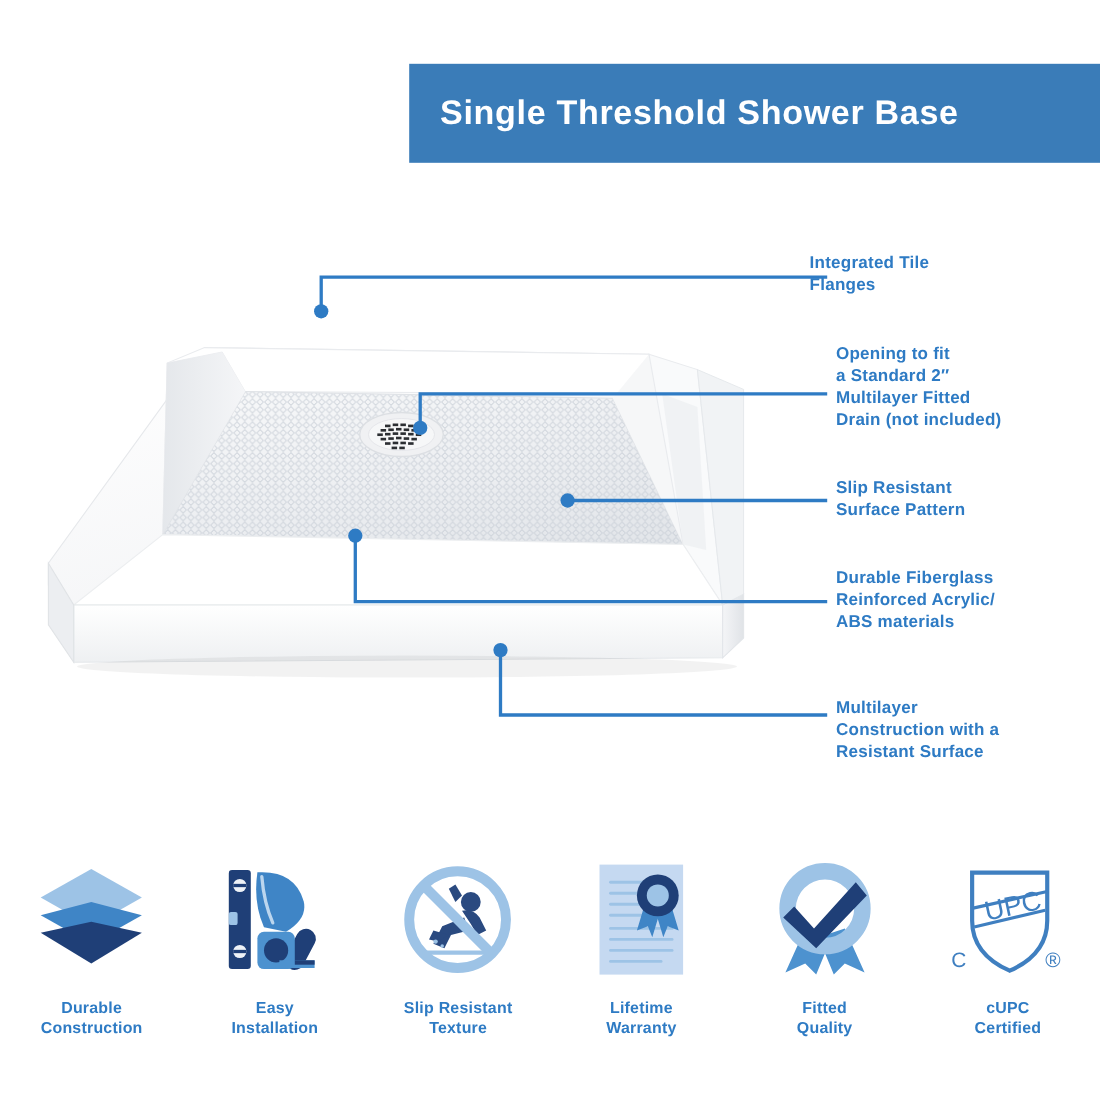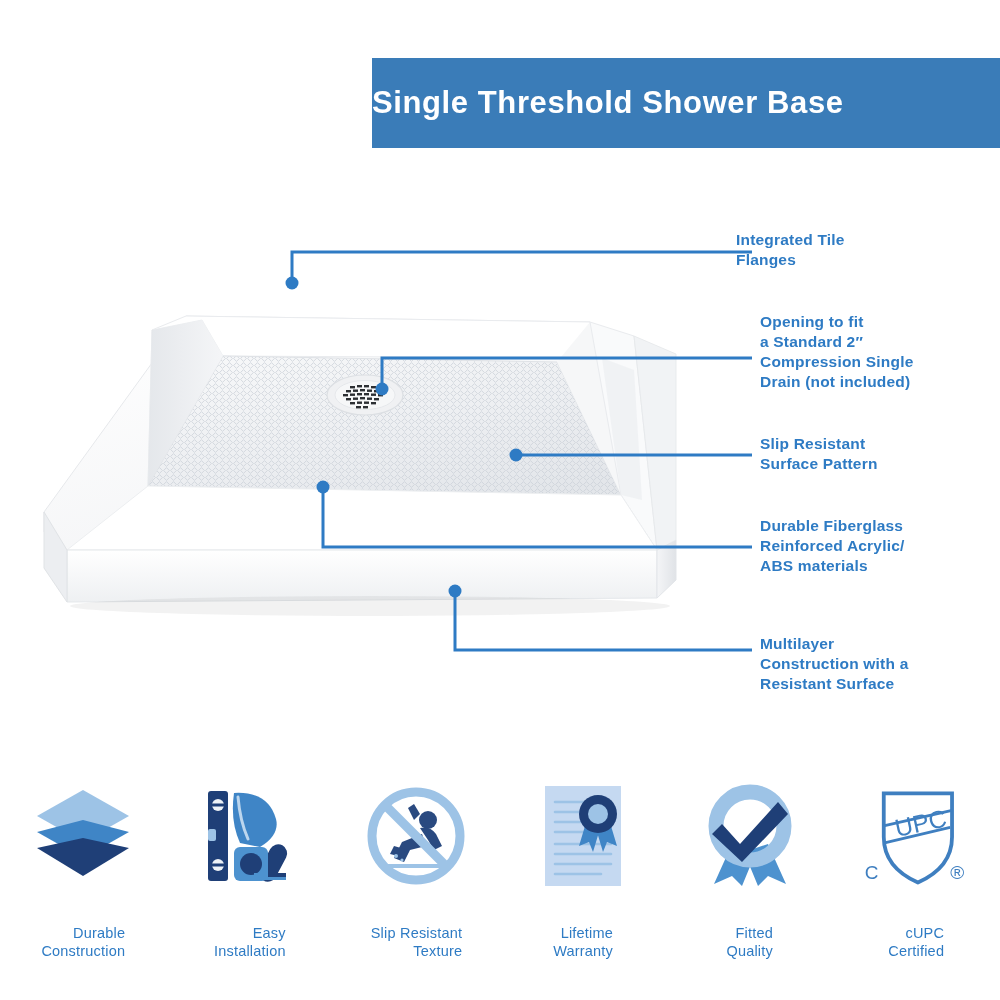--- a/index.html
+++ b/index.html
@@ -8,21 +8,21 @@
     background:#ffffff;
     font-family:"Liberation Sans", sans-serif;
     overflow:hidden;
   }
   #page { position:relative; width:1000px; height:1000px; background:#fff; }
 
   
   .banner {
     position:absolute; left:372px; top:58px; width:628px; height:90px;
     background:#3a7cb8;
-    display:flex; align-items:center; 
+    display:flex; align-items:center; padding-left:28px;
   }
   .banner-title {
     color:#ffffff; font-size:31px; font-weight:bold;
     letter-spacing:0.6px; white-space:nowrap;
   }
 
   
   .product-stage { position:absolute; left:30px; top:250px; width:700px; height:380px; }
   .product-svg { position:absolute; left:0; top:0; }
 
@@ -44,22 +44,22 @@
   .cl-5 { left:760px; top:634px; }
 
   
   .features {
     position:absolute; left:0; top:780px; width:1000px; height:200px;
     display:flex; align-items:flex-start;
   }
   .feature { width:166.6px; display:flex; flex-direction:column; align-items:center; }
   .feature-icon { width:110px; height:112px; display:flex; align-items:center; justify-content:center; }
   .feature-label {
-    margin-top:32px; text-align:right;
-    color:#2e7bc4; font-size:14.5px; font-weight:normal; line-height:18px;
+    margin-top:16px; text-align:center;
+    color:#2e7bc4; font-size:14.5px; font-weight:bold; line-height:18px;
     letter-spacing:0.2px;
   }
 </style>
 </head>
 <body>
 
 <div id="page">
 
   <div class="banner">
     <div class="banner-title">Single Threshold Shower Base</div>
@@ -182,21 +182,21 @@
 
     <foreignObject x="0" y="0" width="1000" height="760">
       <div xmlns="http://www.w3.org/1999/xhtml">
         <div class="callout-label cl-1">
           <div>Integrated Tile</div>
           <div>Flanges</div>
         </div>
         <div class="callout-label cl-2">
           <div>Opening to fit</div>
           <div>a Standard 2″</div>
-          <div>Compression Single</div>
+          <div>Multilayer Fitted</div>
           <div>Drain (not included)</div>
         </div>
         <div class="callout-label cl-3">
           <div>Slip Resistant</div>
           <div>Surface Pattern</div>
         </div>
         <div class="callout-label cl-4">
           <div>Durable Fiberglass</div>
           <div>Reinforced Acrylic/</div>
           <div>ABS materials</div>

